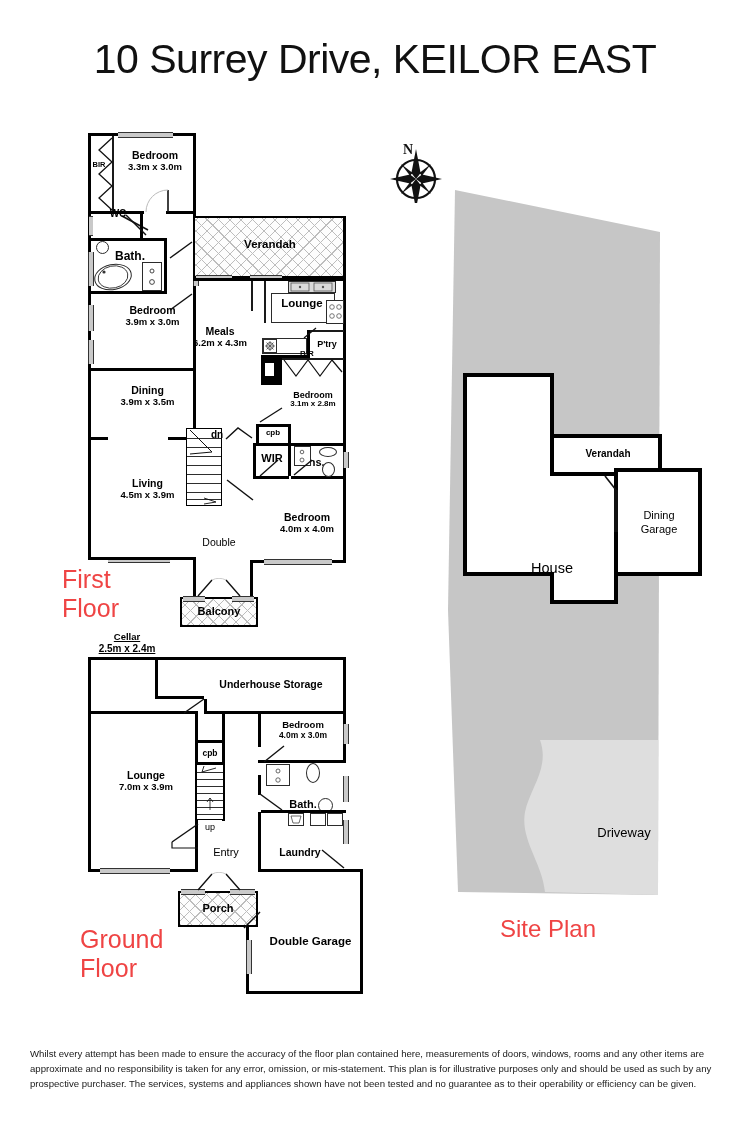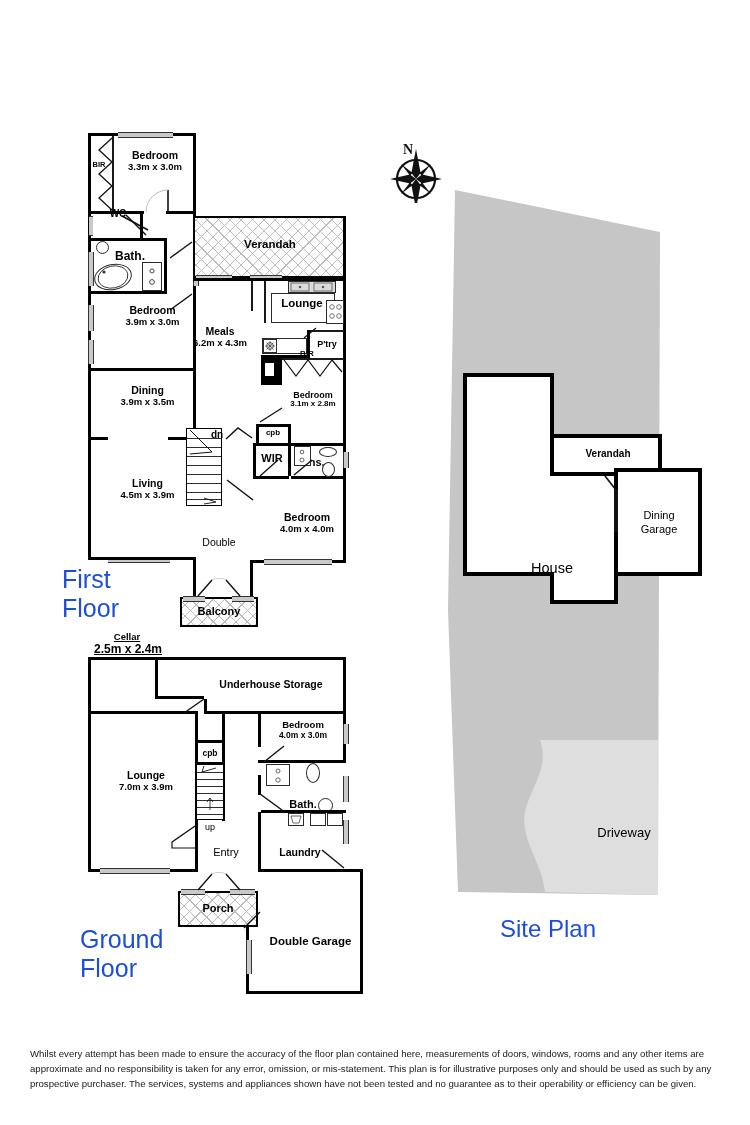--- a/index.html
+++ b/index.html
@@ -43,37 +43,38 @@
   
   .fx{position:absolute;border:1px solid #2b2b2b;background:#fff;box-sizing:border-box;}
   .fx.r{border-radius:50%;}
   .fx.oval{border-radius:50% / 50%;}
 
   
   .stair{position:absolute;border:1.5px solid #000;background:#fff;box-sizing:border-box;}
   .stair .tread{position:absolute;left:0;right:0;height:0;border-top:1px solid #2e2e2e;}
 
   
-  .floorcap{position:absolute;font-size:25px;line-height:1.16;color:#1d4ed8;font-weight:400;}
+  .floorcap{position:absolute;font-size:25px;line-height:1.16;color:#ef4444;font-weight:400;}
 
   
   .compass{position:absolute;}
   .compass .nlab{position:absolute;top:-1px;left:15px;font-size:14px;font-weight:bold;font-family:"Liberation Serif", serif;}
 
   
   .disclaimer{
     position:absolute;left:30px;right:28px;top:1046px;
     font-size:9.6px;line-height:1.58;color:#1a1a1a;text-align:left;
   }
 </style>
 </head>
 <body>
 
 <div id="page">
 
+  <div class="title">10 Surrey Drive, KEILOR EAST</div>
 
   <div class="compass" style="left:388px;top:143px;width:56px;height:60px;">
     <div class="nlab">N</div>
     <svg width="56" height="60" viewBox="0 0 56 60">
       <g transform="translate(28,36)">
         <circle r="19" fill="none" stroke="#111" stroke-width="2.2"></circle>
         <circle r="7.5" fill="#fff" stroke="#111" stroke-width="1.6"></circle>
         <polygon points="0,-30 4.6,-6 0,0 -4.6,-6" fill="#111"></polygon>
         <polygon points="0,30 4.6,6 0,0 -4.6,6" fill="#111"></polygon>
         <polygon points="-26,0 -6,4.6 0,0 -6,-4.6" fill="#111"></polygon>
@@ -324,21 +325,21 @@
     <div class="wall" style="left:88px;top:657px;width:258px;height:3px;"></div>
     <div class="wall" style="left:88px;top:657px;width:3px;height:215px;"></div>
     <div class="wall" style="left:343px;top:657px;width:3px;height:55px;"></div>
     <div class="wall" style="left:88px;top:869px;width:110px;height:3px;"></div>
     <div class="win" style="left:100px;top:868px;width:70px;height:4px;"></div>
 
     <div class="wall" style="left:155px;top:657px;width:3px;height:41px;"></div>
     <div class="wall" style="left:155px;top:696px;width:49px;height:3px;"></div>
     <div class="rm" style="left:92px;top:632px;width:70px;text-decoration:underline;">
       <span class="n" style="font-size:9.5px;">Cellar</span>
-      <span class="d" style="font-size:12px;text-align:right;">2.5m x 2.4m</span>
+      <span class="d" style="font-size:10px;">2.5m x 2.4m</span>
     </div>
 
     <div class="lbl" style="left:196px;top:678px;width:150px;font-size:10.5px;">Underhouse Storage</div>
     <div class="wall" style="left:88px;top:711px;width:110px;height:3px;"></div>
     <div class="wall" style="left:204px;top:699px;width:3px;height:15px;"></div>
     <div class="wall" style="left:207px;top:711px;width:139px;height:3px;"></div>
     <svg style="position:absolute;left:180px;top:697px;" width="30" height="20">
       <path d="M24,2 L4,16" stroke="#111" stroke-width="1.4" fill="none"></path>
     </svg>
 

